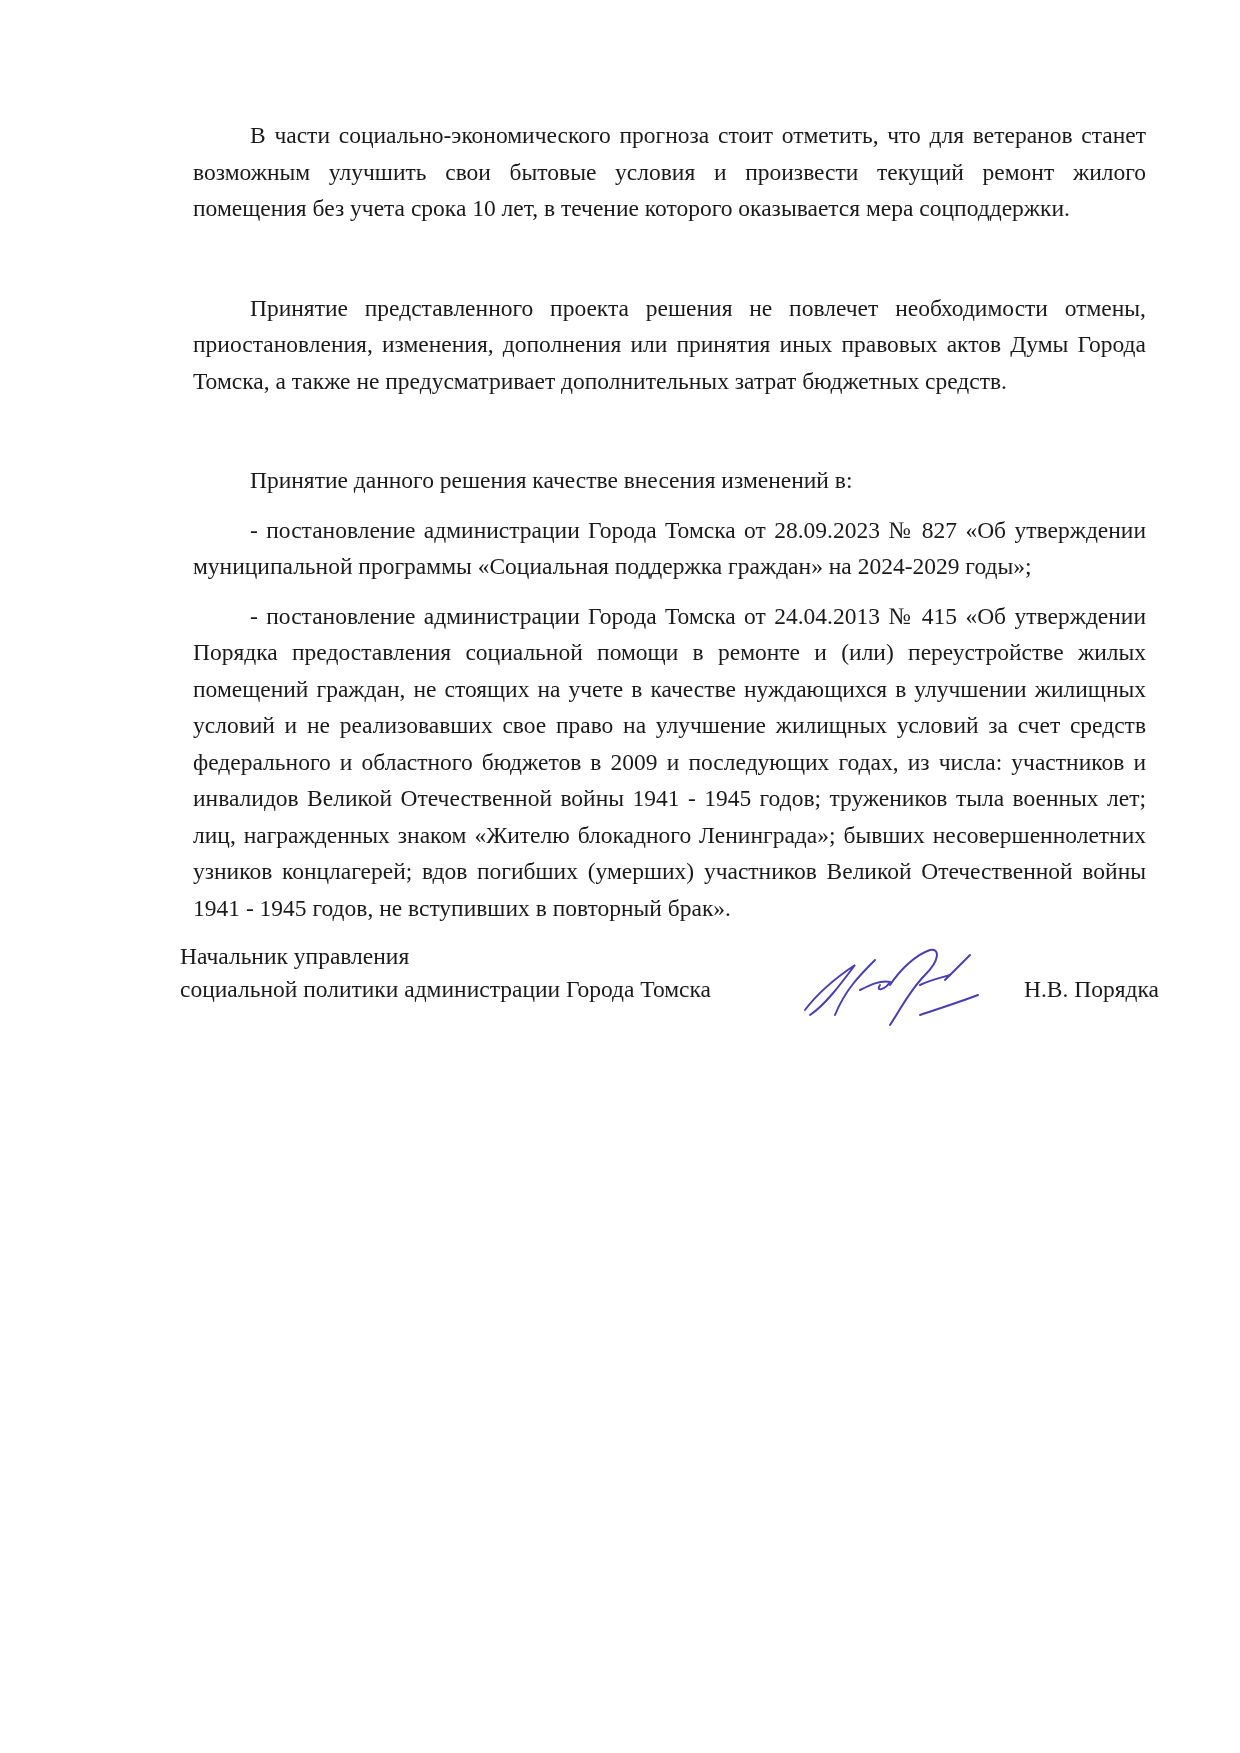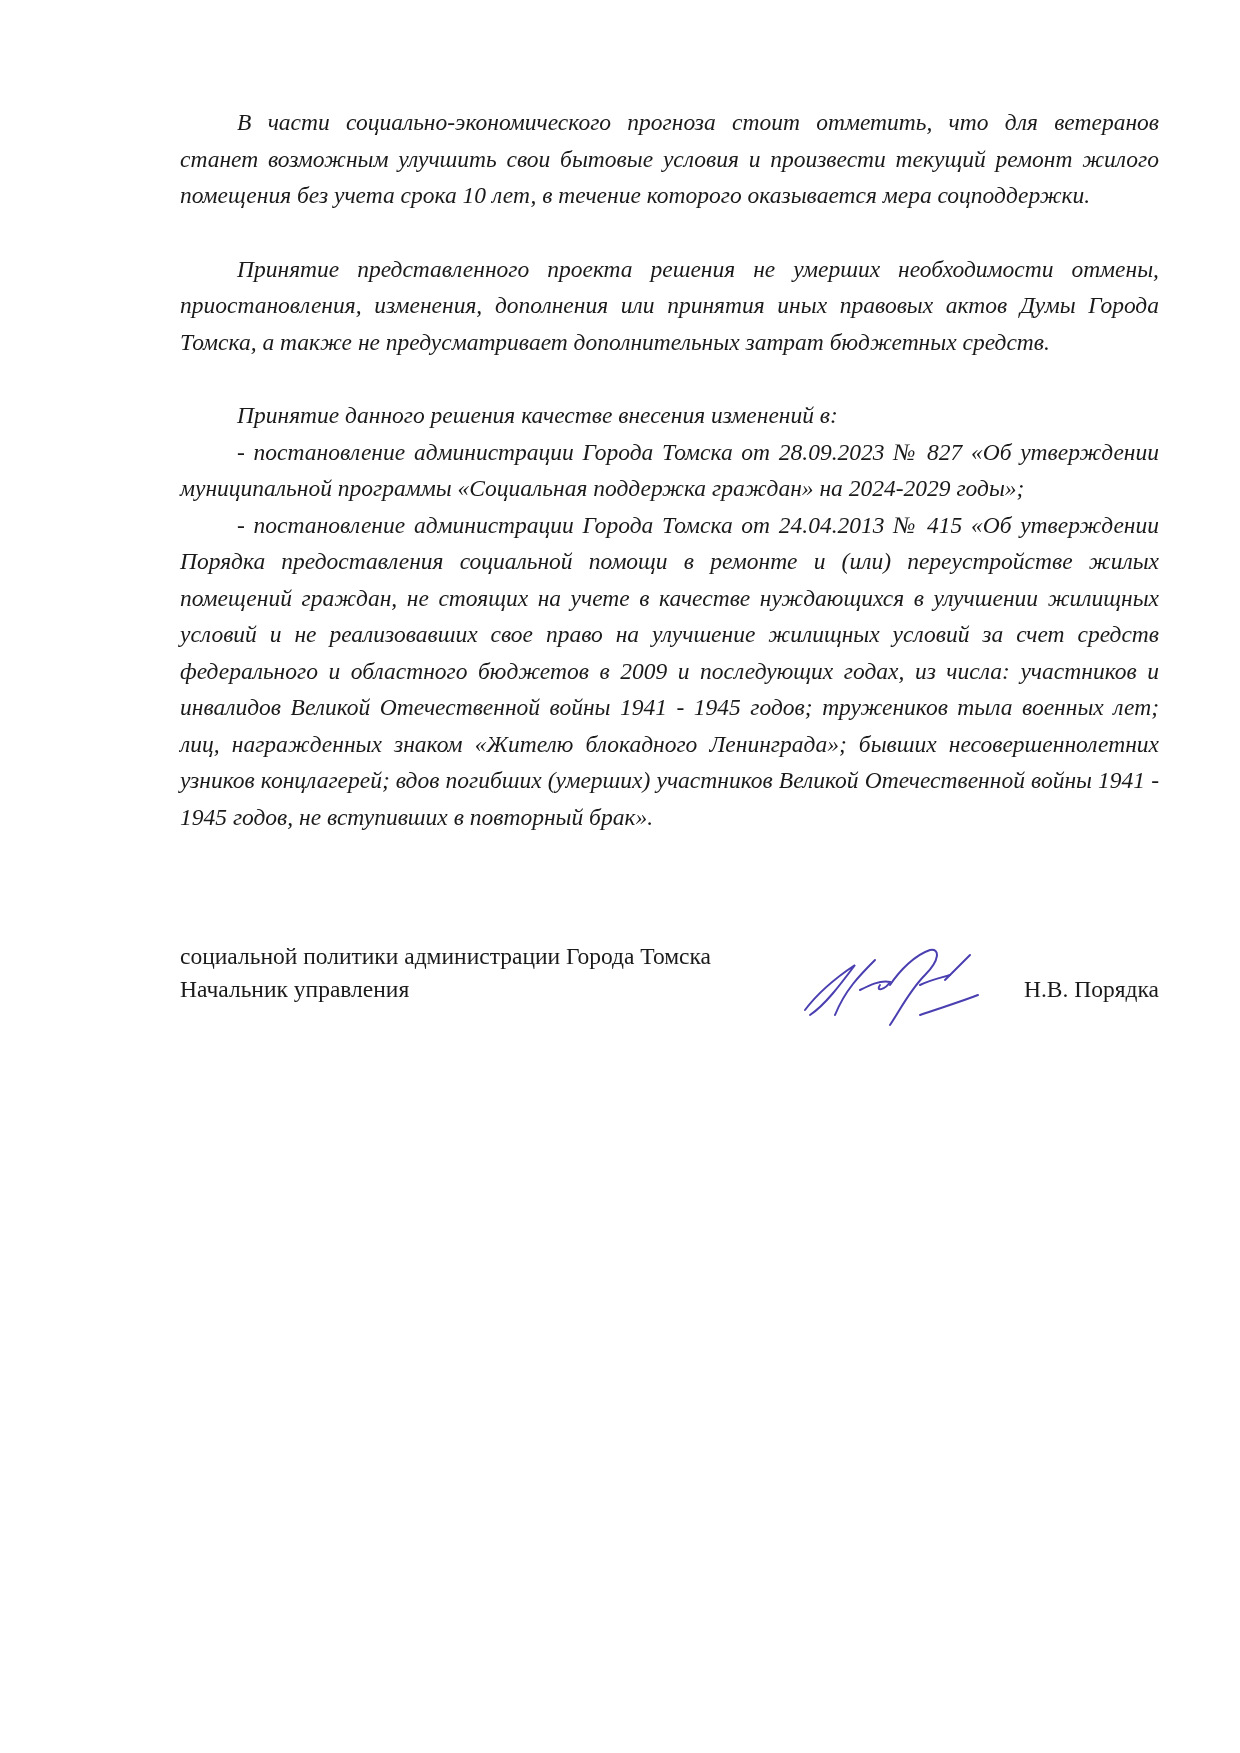--- a/index.html
+++ b/index.html
@@ -2,48 +2,48 @@
 <html><head>
   <meta charset="utf-8">
   <style>
     html, body { margin: 0; padding: 0; background: #ffffff; }
     body { width: 1240px; height: 1753px; position: relative; overflow: hidden; }
     .page {
       position: absolute; left: 180px; top: 104px; width: 979px;
       font-family: "Liberation Serif", serif; font-size: 23.5px; line-height: 36.5px;
       color: #1a1a1a;
     }
-    p { margin: 0; text-align: justify; text-indent: 57px; font-style: italic; }
+    p { margin: 13px; text-align: justify; text-indent: 57px; }
     .gap { height: 37px; }
     .bold { font-weight: bold; }
     .sig {
       position: absolute; left: 180px; top: 940px; width: 979px;
       font-family: "Liberation Serif", serif; font-size: 23.5px; line-height: 33px; color: #1a1a1a;
     }
     .sig-left { position: absolute; left: 0; top: 0; }
     .sig-name { position: absolute; right: 0; top: 33px; }
     .sig-img { position: absolute; left: 600px; top: -10px; width: 200px; height: 110px; }
   </style>
 </head>
 <body>
 
 <div class="page">
   <p>В части социально-экономического прогноза стоит отметить, что для ветеранов станет возможным улучшить свои бытовые условия и произвести текущий ремонт жилого помещения без учета срока 10 лет, в течение которого оказывается мера соцподдержки.</p>
   <div class="gap"></div>
-  <p>Принятие представленного проекта решения не умерших необходимости отмены, приостановления, изменения, дополнения или принятия иных правовых актов Думы Города Томска, а также не предусматривает дополнительных затрат бюджетных средств.</p>
+  <p>Принятие представленного проекта решения не повлечет необходимости отмены, приостановления, изменения, дополнения или принятия иных правовых актов Думы Города Томска, а также не предусматривает дополнительных затрат бюджетных средств.</p>
   <div class="gap"></div>
   <p>Принятие данного решения качестве внесения изменений в:</p>
   <p>- постановление администрации Города Томска от 28.09.2023 № 827 «Об утверждении муниципальной программы «Социальная поддержка граждан» на 2024-2029 годы»;</p>
   <p>- постановление администрации Города Томска от 24.04.2013 № 415 «Об утверждении Порядка предоставления социальной помощи в ремонте и (или) переустройстве жилых помещений граждан, не стоящих на учете в качестве нуждающихся в улучшении жилищных условий и не реализовавших свое право на улучшение жилищных условий за счет средств федерального и областного бюджетов в 2009 и последующих годах, из числа: участников и инвалидов Великой Отечественной войны 1941 - 1945 годов; тружеников тыла военных лет; лиц, награжденных знаком «Жителю блокадного Ленинграда»; бывших несовершеннолетних узников концлагерей; вдов погибших (умерших) участников Великой Отечественной войны 1941 - 1945 годов, не вступивших в повторный брак».</p>
 </div>
 
 <div class="sig">
   <div class="sig-left">
+    <div>Начальник управления</div>
     <div>социальной политики администрации Города Томска</div>
-    <div>Начальник управления</div>
   </div>
   <svg class="sig-img" viewBox="0 0 200 110">
     <g fill="none" stroke="#4a3fb0" stroke-width="2" stroke-linecap="round">
       <path d="M25 80 C 40 60, 60 45, 75 35 C 60 55, 45 75, 30 85"></path>
       <path d="M55 85 C 65 60, 80 45, 95 30"></path>
       <path d="M80 60 C 90 55, 100 50, 110 52 C 105 60, 95 62, 100 55"></path>
       <path d="M110 55 C 120 40, 135 25, 150 20 C 160 18, 160 30, 145 45 C 130 60, 120 80, 110 95"></path>
       <path d="M140 55 C 150 50, 160 48, 170 45"></path>
       <path d="M165 50 C 175 40, 185 30, 190 25"></path>
       <path d="M140 85 C 160 78, 180 72, 198 65"></path>

